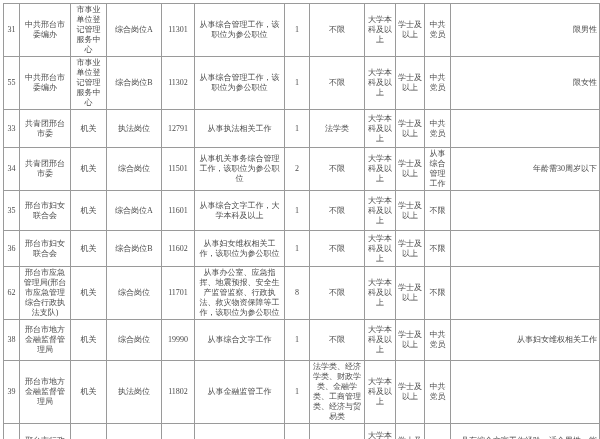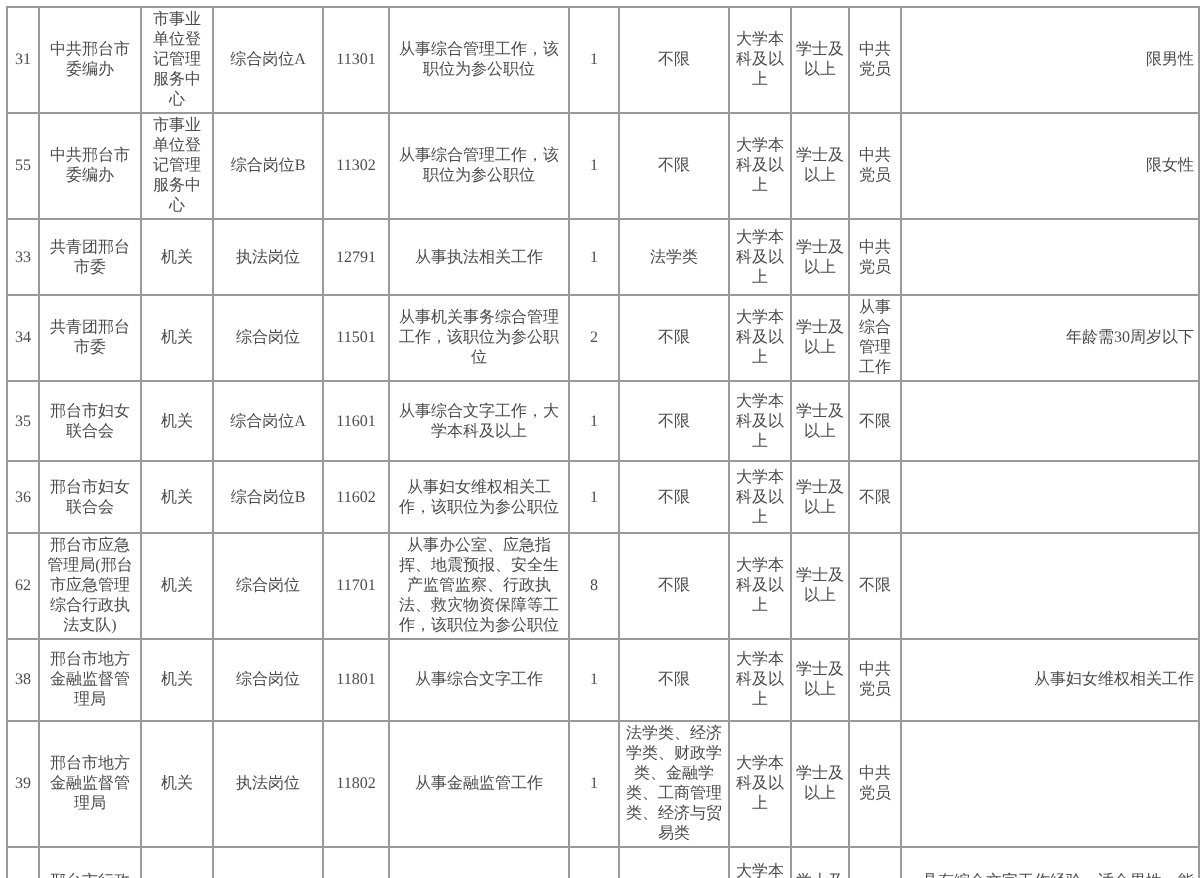--- a/index.html
+++ b/index.html
@@ -163,21 +163,21 @@
           <td>大学本科及以上</td>
           <td>学士及以上</td>
           <td>不限</td>
           <td class="remark"></td>
         </tr>
         <tr style="height: 41px;">
           <td>38</td>
           <td>邢台市地方金融监督管理局</td>
           <td>机关</td>
           <td>综合岗位</td>
-          <td>11801</td>
+          <td>19990</td>
           <td>从事综合文字工作</td>
           <td>1</td>
           <td>不限</td>
           <td>大学本科及以上</td>
           <td>学士及以上</td>
           <td>中共党员</td>
           <td class="remark">从事妇女维权相关工作</td>
         </tr>
         <tr style="height: 47px;">
           <td>39</td>

